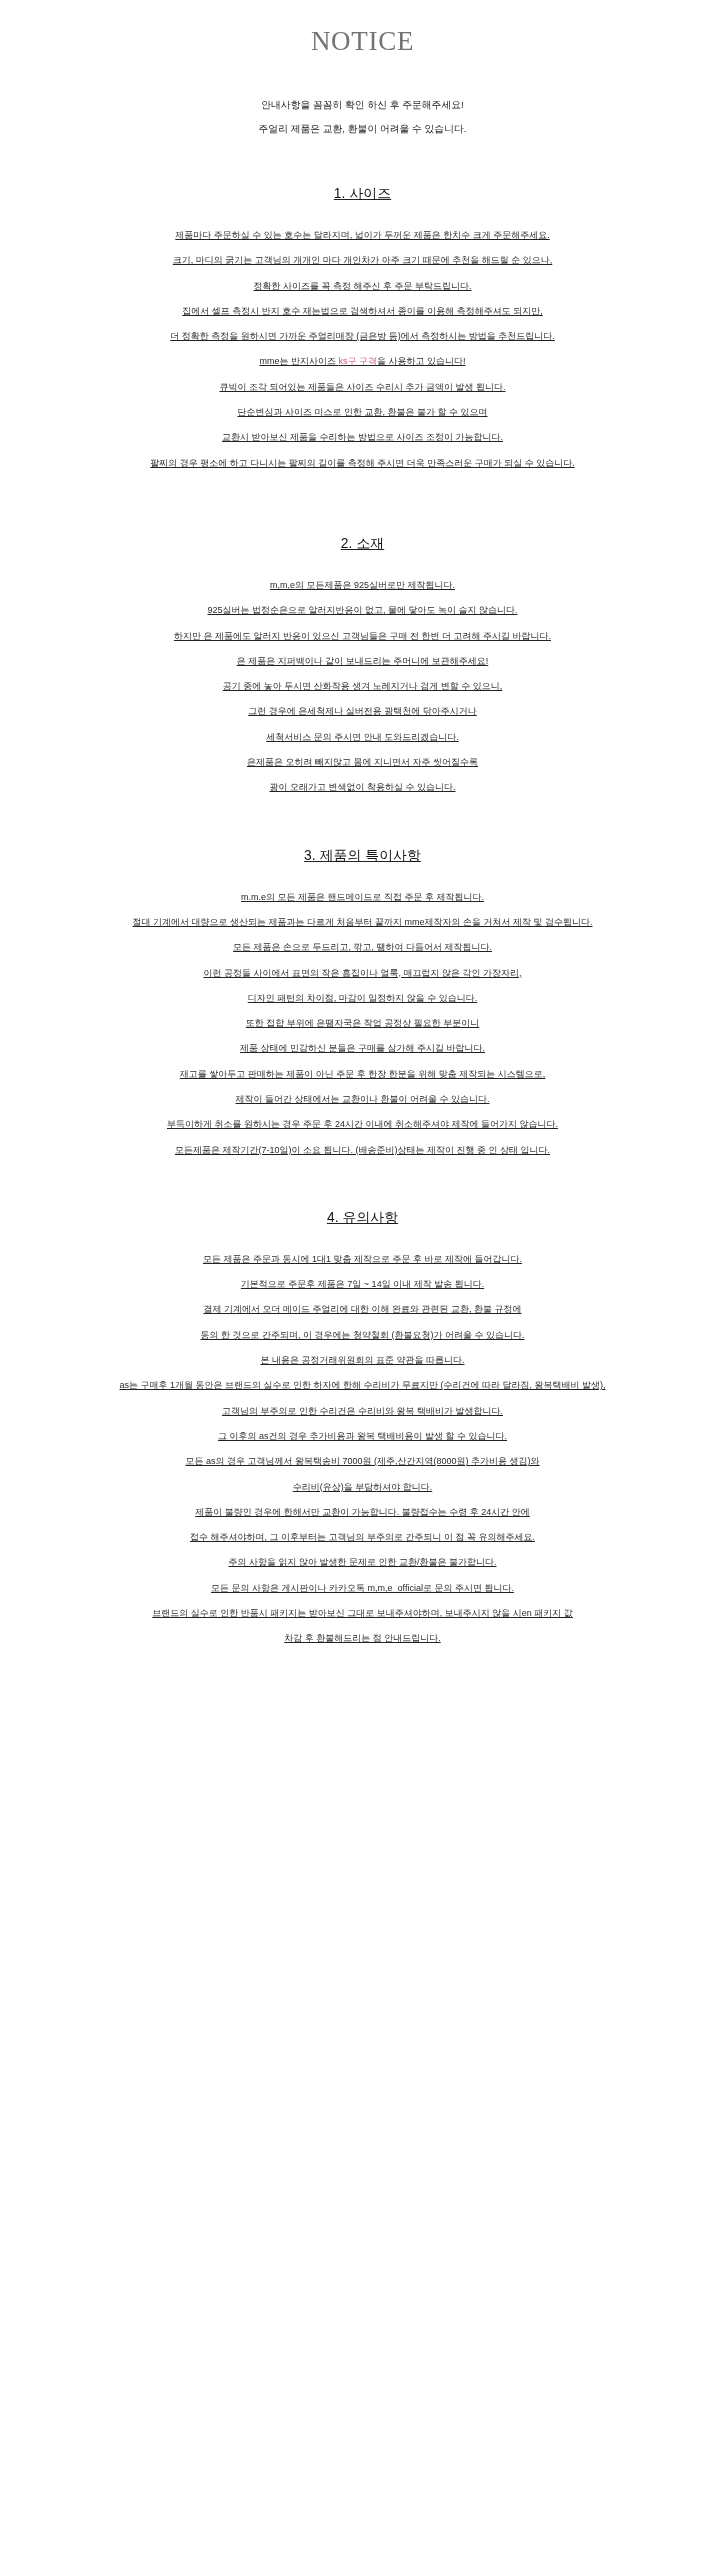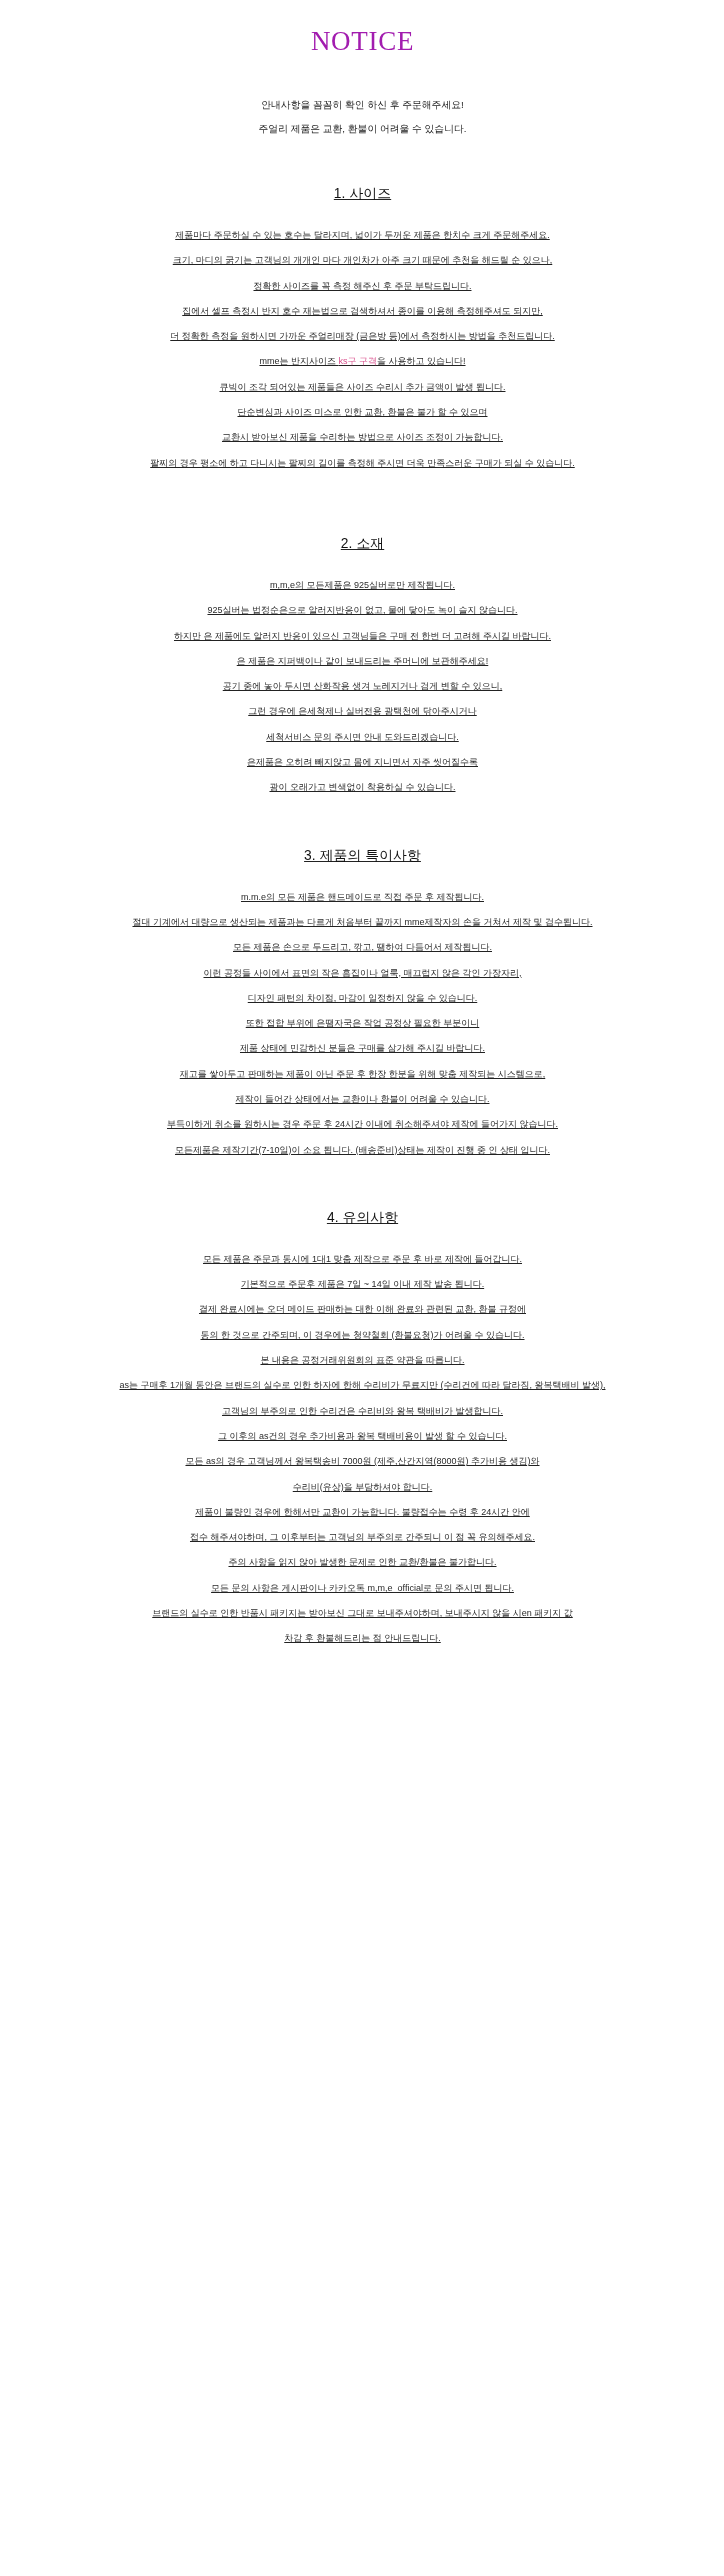--- a/index.html
+++ b/index.html
@@ -21,21 +21,21 @@
     position: relative;
     box-sizing: border-box;
     padding-top: 19px;
   }
   .notice-title {
     text-align: center;
     font-family: "Liberation Serif", serif;
     font-size: 27px;
     font-weight: 400;
     letter-spacing: 0.7px;
-    color: #a21caf;
+    color: #737373;
     margin: 0;
     padding-top: 7.2px;
     padding-bottom: 0;
   }
   .intro {
     text-align: center;
     margin-top: 39px;
   }
   .intro p {
     margin: 0 0 6.5px 0;
@@ -137,21 +137,21 @@
       <p>부득이하게 취소를 원하시는 경우 주문 후 24시간 이내에 취소해주셔야 제작에 들어가지 않습니다.</p>
       <p>모든제품은 제작기간(7-10일)이 소요 됩니다. (배송준비)상태는 제작이 진행 중 인 상태 입니다.</p>
     </div>
   </div>
 
   <div class="section" id="section-caution">
     <h2 class="section-heading">4. 유의사항</h2>
     <div class="section-body">
       <p>모든 제품은 주문과 동시에 1대1 맞춤 제작으로 주문 후 바로 제작에 들어갑니다.</p>
       <p>기본적으로 주문후 제품은 7일 ~ 14일 이내 제작 발송 됩니다.</p>
-      <p>결제 완료시에는 오더 메이드 판매하는 대한 이해 완료와 관련된 교환, 환불 규정에</p>
+      <p>결제 기계에서 오더 메이드 주얼리에 대한 이해 완료와 관련된 교환, 환불 규정에</p>
       <p>동의 한 것으로 간주되며, 이 경우에는 청약철회 (환불요청)가 어려울 수 있습니다.</p>
       <p>본 내용은 공정거래위원회의 표준 약관을 따릅니다.</p>
       <p>as는 구매후 1개월 동안은 브랜드의 실수로 인한 하자에 한해 수리비가 무료지만 (수리건에 따라 달라짐, 왕복택배비 발생),</p>
       <p>고객님의 부주의로 인한 수리건은 수리비와 왕복 택배비가 발생합니다.</p>
       <p>그 이후의 as건의 경우 추가비용과 왕복 택배비용이 발생  할 수 있습니다.</p>
       <p>모든 as의 경우 고객님께서 왕복택송비 7000원 (제주,산간지역(8000원) 추가비용 생김)와</p>
       <p>수리비(유상)을 부담하셔야 합니다.</p>
       <p>제품이 불량인 경우에 한해서만 교환이 가능합니다. 불량접수는 수령 후 24시간 안에</p>
       <p>접수 해주셔야하며, 그 이후부터는 고객님의 부주의로 간주되니 이 점 꼭 유의해주세요.</p>
       <p>주의 사항을 읽지 않아 발생한 문제로 인한 교환/환불은 불가합니다.</p>

